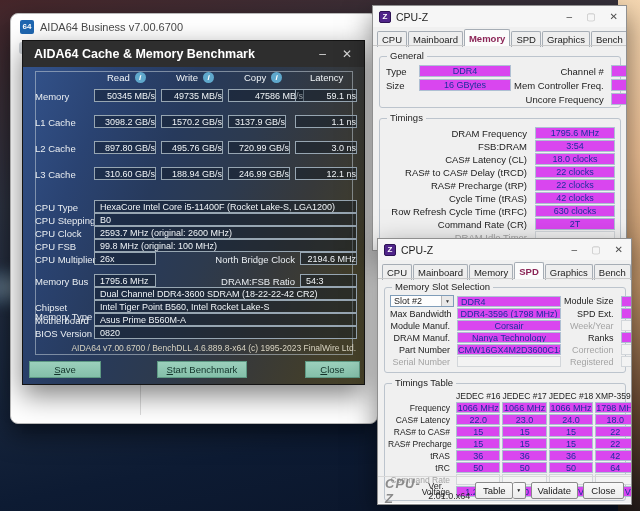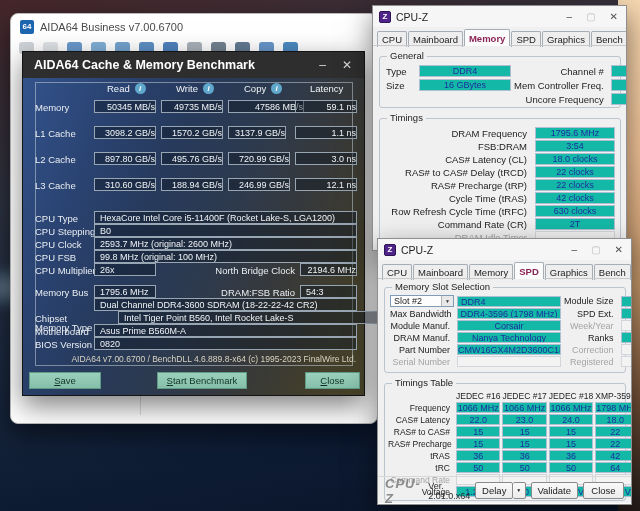--- a/index.html
+++ b/index.html
@@ -21,21 +21,21 @@
   .aida-main { left:10px; top:13px; width:368px; height:411px; background:#ffffff; border-radius:8px; border:1px solid #b9b9b9; }
   .aida-titlebar { height:25px; display:flex; align-items:center; padding-left:9px; }
   .app-icon-64 { width:14px; height:14px; background:#1e66b0; border-radius:2px; color:#fff; font-size:8px; font-weight:bold;
     display:flex; align-items:center; justify-content:center; }
   .aida-title { margin-left:6px; font-size:11px; color:#4a4a4a; }
   .aida-toolbar { position:absolute; left:8px; top:28px; right:8px; height:13px; display:flex; gap:9px; overflow:hidden; }
   .tb-icon { width:15px; height:12px; border-radius:3px; flex:0 0 auto; opacity:.85; }
   .aida-divider { position:absolute; left:129px; top:44px; bottom:8px; width:1px; background:#dcdcdc; }
 
   
-  .bench { left:22px; top:51px; width:343px; height:345px; border:1px solid #141414; background:#222; z-index:3; }
+  .bench { left:22px; top:40px; width:343px; height:345px; border:1px solid #141414; background:#222; z-index:3; }
   .bench-titlebar { height:26px; background:#2e2e2e; display:flex; align-items:center; }
   .bench-title { padding-left:11px; font-size:12.5px; font-weight:bold; color:#fff; flex:1; }
   .bench-controls { display:flex; gap:16px; padding-right:12px; color:#d6d6d6; font-size:12px; }
   .bench-controls span { cursor:default; }
   .bench-body { position:absolute; left:0; right:0; top:26px; bottom:0;
     background:linear-gradient(112deg,#33538c 0%,#2a4372 20%,#273a5c 38%,#2d3a4e 55%,#37393a 72%,#423e2b 88%,#474228 100%); }
   .bench-panel { position:absolute; left:12px; top:4px; width:318px; height:284px; border:1px solid rgba(195,205,215,.55); }
   .blabel { position:absolute; font-size:9.5px; color:#e9edf1; }
   .bbox { position:absolute; height:13px; line-height:12px; text-align:right; font-size:9px; color:#f0f4f7;
     border:1px solid #97a6b2; background:rgba(14,24,36,.42); white-space:nowrap; overflow:hidden; }
@@ -58,21 +58,21 @@
   .cz-tabs { position:relative; height:19px; padding-left:4px; white-space:nowrap; }
   .cz-tabs::after { content:""; position:absolute; left:0; right:0; bottom:0; height:1px; background:#c9c9c9; }
   .cz-tab { display:inline-block; font-size:9.5px; color:#1c1c1c; padding:2px 4px 2px; border:1px solid #a6adb5; border-bottom:none;
     background:#eeeeee; border-radius:2px 2px 0 0; margin-right:1px; position:relative; top:2px; cursor:pointer; }
   .cz-tab.active { font-weight:bold; color:#8b2456; background:#fbfbfb; top:1px; padding-top:3px; z-index:2; }
   .cz-group { position:absolute; border:1px solid #bcc4cd; border-radius:3px; }
   .cz-legend { position:absolute; top:-7px; left:7px; background:#f0f0f0; padding:0 3px; font-size:9.5px; color:#1c1c1c; }
   .cz-label { font-size:9.5px; color:#1c1c1c; white-space:nowrap; }
   .cz-label.r { text-align:right; padding-right:4px; }
   .cz-label.dim { color:#a4a4a4; }
-  .cz-field { background:#14b8a6; border:1px solid #aebfd2; color:#1c2f9e; font-size:9px; text-align:center;
+  .cz-field { background:#d946ef; border:1px solid #aebfd2; color:#1c2f9e; font-size:9px; text-align:center;
     height:12px; line-height:11px; white-space:nowrap; overflow:hidden; }
   .cz-field.empty { background:#f3f3f3; border-color:#d2d6da; }
   .cz-field.l { text-align:left; padding-left:3px; }
 
   
   #cpuz1 { left:372px; top:5px; width:255px; height:246px; z-index:5; }
   .gen-grid { display:grid; grid-template-columns:30px 92px 1fr 80px; gap:2px 3px; padding:8px 5px 4px 6px; align-items:center; }
   .tim-grid { display:grid; grid-template-columns:1fr 80px; gap:1px 4px; padding:8px 5px 4px 4px; align-items:center; }
 
   
@@ -192,21 +192,21 @@
     <div class="bbox" style="left:277px; top:185px; width:57px;">2194.6 MHz</div>
 
     <div class="blabel" style="left:12px; top:209px;">Memory Bus</div>
     <div class="bbox" style="left:71px; top:207px; width:62px; text-align:left; padding-left:5px;">1795.6 MHz</div>
     <div class="blabel" style="left:140px; top:209px; width:132px; text-align:right;">DRAM:FSB Ratio</div>
     <div class="bbox" style="left:277px; top:207px; width:57px; text-align:left; padding-left:5px;">54:3</div>
 
     <div class="blabel" style="left:12px; top:222px;margin-top:22px;">Memory Type</div>
     <div class="bbox" style="left:71px; top:220px; width:263px; text-align:left; padding-left:5px;">Dual Channel DDR4-3600 SDRAM  (18-22-22-42 CR2)</div>
     <div class="blabel" style="left:12px; top:235px;">Chipset</div>
-    <div class="bbox" style="left:71px; top:233px; width:263px; text-align:left; padding-left:5px;margin-left:24px;">Intel Tiger Point B560, Intel Rocket Lake-S</div>
+    <div class="bbox" style="left:71px; top:233px; width:263px; text-align:left; padding-left:5px;">Intel Tiger Point B560, Intel Rocket Lake-S</div>
     <div class="blabel" style="left:12px; top:248px;">Motherboard</div>
     <div class="bbox" style="left:71px; top:246px; width:263px; text-align:left; padding-left:5px;">Asus Prime B560M-A</div>
     <div class="blabel" style="left:12px; top:261px;">BIOS Version</div>
     <div class="bbox" style="left:71px; top:259px; width:263px; text-align:left; padding-left:5px;">0820</div>
 
     <div class="bench-footer">AIDA64 v7.00.6700 / BenchDLL 4.6.889.8-x64  (c) 1995-2023 FinalWire Ltd.</div>
 
     <div class="btn-teal" style="left:6px; width:72px;">Save</div>
     <div class="btn-teal" style="left:134px; width:90px;">Start Benchmark</div>
     <div class="btn-teal" style="left:282px; width:55px;">Close</div>
@@ -382,18 +382,18 @@
       <div class="cz-field">1.20 V</div>
       <div class="cz-field">1.20 V</div>
       <div class="cz-field">1.20 V</div>
       <div class="cz-field">1.350 V</div>
     </div>
   </div>
 
   <div class="cz-statusbar">
     <span class="cz-logo">CPU-Z</span>
     <span class="cz-ver">Ver. 2.01.0.x64</span>
-    <div class="cz-btn" style="width:46px;">Delay</div>
+    <div class="cz-btn" style="width:46px;">Table</div>
     <div class="cz-btn arrow-btn">▼</div>
     <div class="cz-btn" style="width:58px;">Validate</div>
     <div class="cz-btn" style="width:50px;">Close</div>
   </div>
 </div>
 
 </body></html>

